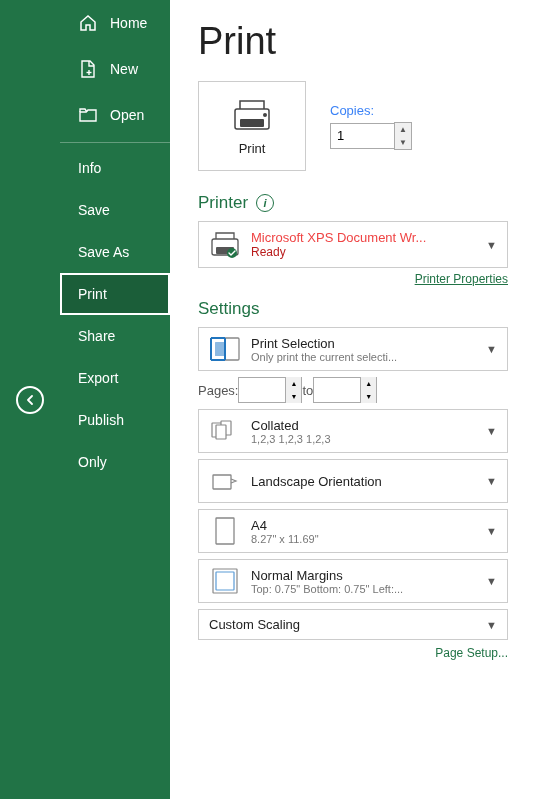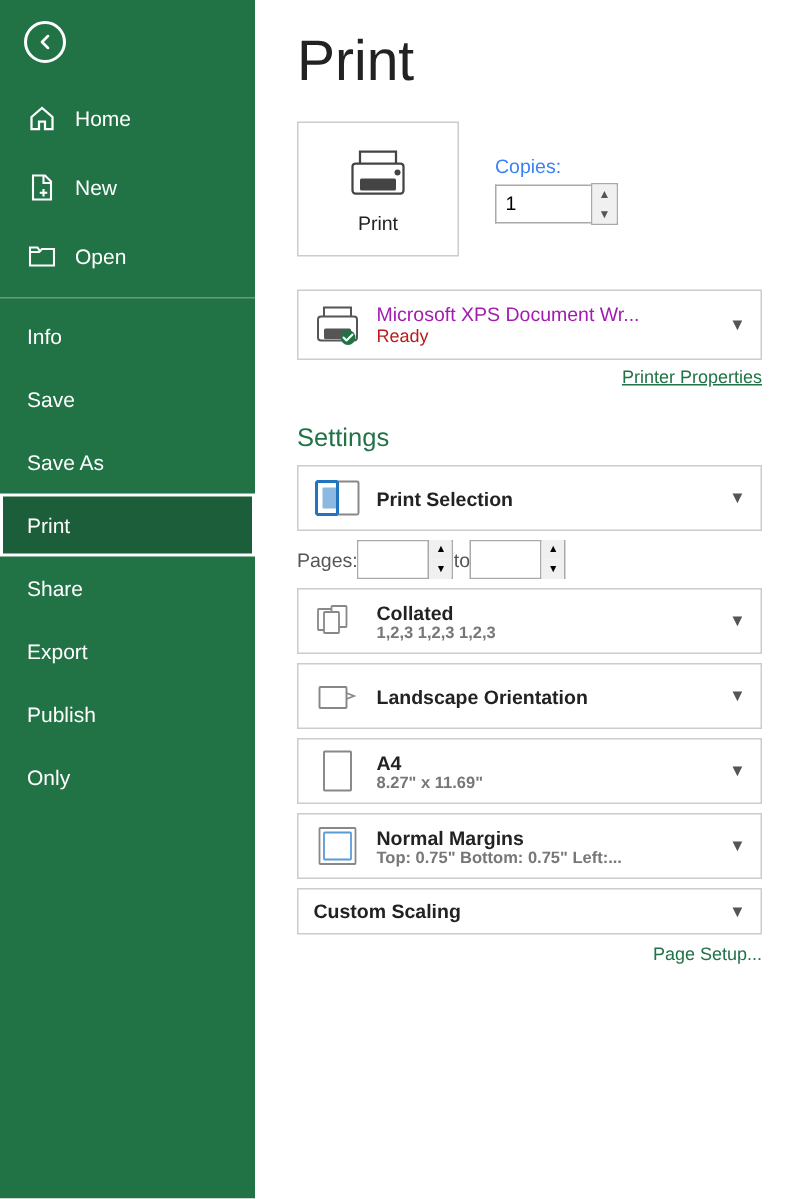--- a/index.html
+++ b/index.html
@@ -12,21 +12,21 @@
       background: #fff;
     }
 
     
     .sidebar {
       width: 170px;
       min-width: 170px;
       background: #217346;
       height: 799px;
       display: flex;
-      flex-direction: column;
+      flex-direction: row;
       color: #fff;
     }
 
     .sidebar-back {
       padding: 14px 16px;
       display: flex;
       align-items: center;
       cursor: pointer;
     }
     .back-circle {
@@ -197,39 +197,39 @@
       height: 28px;
       flex-shrink: 0;
       position: relative;
     }
 
     .printer-info {
       flex: 1;
     }
     .printer-name {
       font-size: 13px;
-      color: #a21caf;
+      color: #ef4444;
     }
     .printer-status {
       font-size: 12px;
       color: #b91c1c;
     }
 
     .dropdown-arrow {
       font-size: 11px;
       color: #555;
     }
 
     .printer-props-link {
       text-align: right;
       font-size: 12px;
       color: #217346;
       cursor: pointer;
       text-decoration: underline;
-      margin-bottom: 24px;
+      margin-bottom: 13px;
     }
 
     
     .settings-dropdown {
       border: 1px solid #ccc;
       padding: 7px 10px;
       display: flex;
       align-items: center;
       gap: 10px;
       margin-bottom: 6px;
@@ -240,21 +240,20 @@
       width: 32px;
       height: 28px;
       flex-shrink: 0;
       display: flex;
       align-items: center;
       justify-content: center;
     }
 
     .setting-info {
       flex: 1;
-      font-weight: bold;
     }
     .setting-main {
       font-size: 13px;
       color: #222;
     }
     .setting-sub {
       font-size: 11px;
       color: #777;
     }
 
@@ -415,20 +414,26 @@
       <div class="copies-spinner">
         <input class="copies-input" type="text" value="1" style="">
         <div class="spinner-buttons">
           <button class="spin-btn">▲</button>
           <button class="spin-btn">▼</button>
         </div>
       </div>
     </div>
   </div>
 
+  <div class="section-header">
+    <span>Printer</span>
+    <div class="info-icon-circle">
+      <span>i</span>
+    </div>
+  </div>
 
   <div class="printer-selector">
 
     <div class="printer-icon-small">
       <svg width="32" height="28" viewBox="0 0 32 28" fill="none">
         <rect x="3" y="8" width="26" height="16" rx="2" stroke="#555" stroke-width="1.3" fill="none"></rect>
         <rect x="7" y="16" width="18" height="7" rx="1" fill="#555"></rect>
         <path d="M7 8V2h18v6" stroke="#555" stroke-width="1.3" fill="none"></path>
         <circle cx="23" cy="22" r="5" fill="#217346"></circle>
         <path d="M20 22l2 2 4-4" stroke="#fff" stroke-width="1.4" fill="none" stroke-linecap="round" stroke-linejoin="round"></path>
@@ -453,20 +458,21 @@
         <rect x="1" y="1" width="28" height="22" rx="1" stroke="#888" stroke-width="1.3" fill="none"></rect>
         <rect x="5" y="5" width="10" height="14" rx="0.5" fill="#5B9BD5" opacity="0.7"></rect>
         <line x1="1" y1="1" x2="15" y2="1" stroke="#2175BE" stroke-width="2"></line>
         <line x1="1" y1="23" x2="15" y2="23" stroke="#2175BE" stroke-width="2"></line>
         <line x1="1" y1="1" x2="1" y2="23" stroke="#2175BE" stroke-width="2"></line>
         <line x1="15" y1="1" x2="15" y2="23" stroke="#2175BE" stroke-width="2"></line>
       </svg>
     </div>
     <div class="setting-info">
       <div class="setting-main">Print Selection</div>
+      <div class="setting-sub">Only print the current selecti...</div>
     </div>
     <span class="dropdown-arrow">▼</span>
   </div>
 
   <div class="pages-row">
     <span>Pages:</span>
     <div class="pages-input-box">
       <input class="pages-input" type="text" value="" style="">
       <div class="pages-spin">
         <button class="pages-spin-btn">▲</button>

